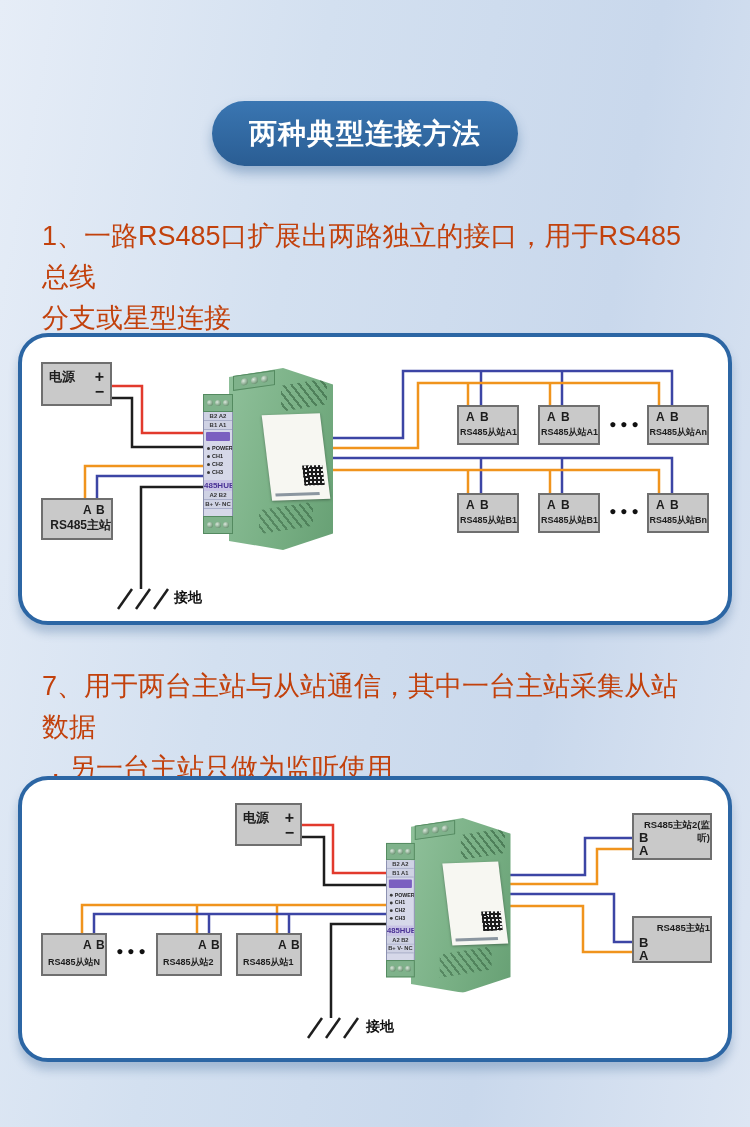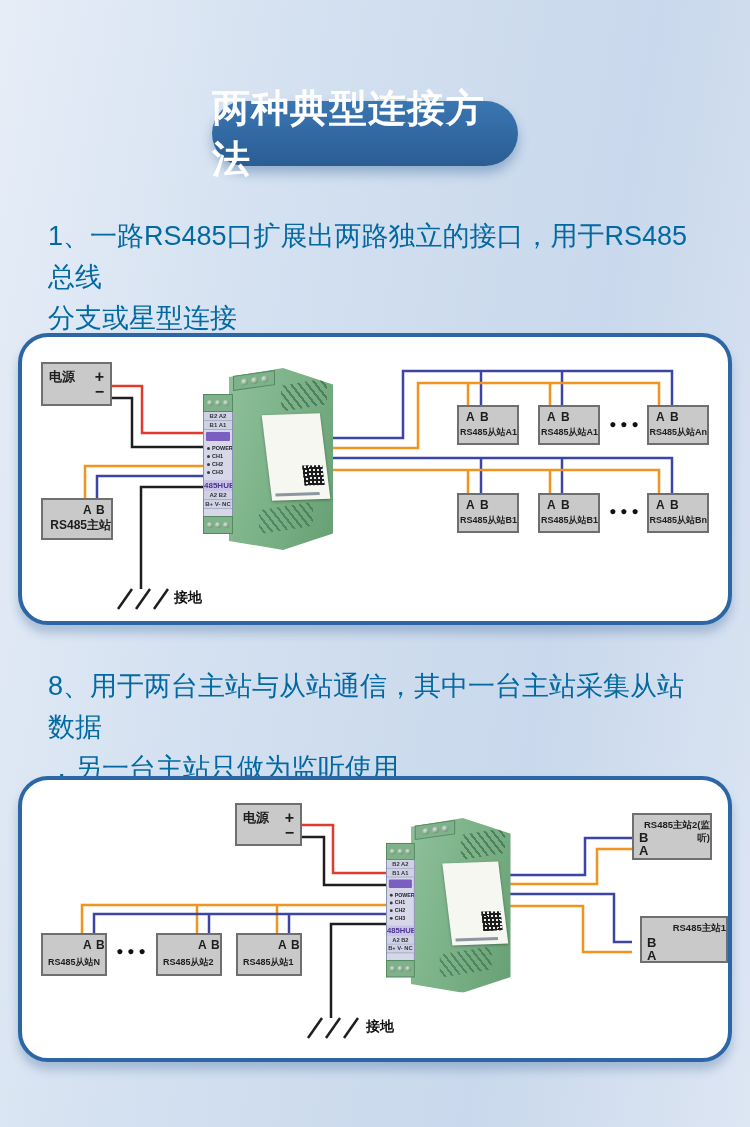--- a/index.html
+++ b/index.html
@@ -6,25 +6,25 @@
   body{
     width:750px;height:1127px;position:relative;overflow:hidden;
     background:linear-gradient(100deg,#e6edf7 0%,#d3e0f0 35%,#c9d8ec 70%,#dde6f3 100%);
     font-family:"Liberation Sans",sans-serif;color:#2f2f2f;
   }
   .title-pill{
     position:absolute;left:212px;top:101px;width:306px;height:65px;border-radius:34px;
     background:linear-gradient(180deg,#3a76b2,#2a5d93);
     box-shadow:0 7px 12px rgba(42,93,147,.38);
     display:flex;align-items:center;justify-content:center;
-    color:#ffffff;font-size:38px;font-weight:bold;letter-spacing:1px;
+    color:#ffffff;font-size:28px;font-weight:bold;letter-spacing:1px;
   }
   .para{
-    position:absolute;left:48px;width:660px;
-    font-size:27px;line-height:41px;color:#0369a1;white-space:pre-line;
+    position:absolute;left:42px;width:660px;
+    font-size:27px;line-height:41px;color:#c2410c;white-space:pre-line;
   }
   #para1{top:216px;}
   #para2{top:666px;}
   .frame{
     position:absolute;left:18px;width:714px;background:#ffffff;
     border:4px solid #2c66a4;border-radius:30px;box-sizing:border-box;
     box-shadow:0 8px 10px rgba(40,85,140,.28);
   }
   #frame1{top:333px;height:292px;}
   #frame2{top:776px;height:286px;}
@@ -244,21 +244,21 @@
       </div>
       <div class="f-term">
         <span class="screw"></span>
           <span class="screw"></span>
           <span class="screw"></span>
       </div>
     </div>
   </div>
 </div>
 
-<div class="para" id="para2">8、用于两台主站与从站通信，其中一台主站采集从站数据
+<div class="para" id="para2">7、用于两台主站与从站通信，其中一台主站采集从站数据
 ，另一台主站只做为监听使用</div>
 
 <div class="frame" id="frame2">
   <svg class="wires" width="706" height="278" viewBox="0 0 706 278">
     <g stroke-width="2.5" fill="none">
       <polyline points="280,45 311,45 311,93 374,93" stroke="#e23a2c"></polyline>
       <polyline points="280,57 302,57 302,105 374,105" stroke="#1e1e1e"></polyline>
     </g>
     <g stroke="#f0941d" stroke-width="2.5" fill="none">
       <polyline points="60,153 60,125 374,125"></polyline>
@@ -309,21 +309,21 @@
     <span class="bname-left">RS485从站1</span>
   </div>
 
   <div class="gnd-label" style="left:344px;top:238px;">接地</div>
 
   <div class="gbox" style="left:610px;top:33px;width:80px;height:47px;">
     <span class="mtitle">RS485主站2(监听)</span>
     <span class="mba" style="top:15px;">B</span>
     <span class="mba" style="top:28px;">A</span>
   </div>
-  <div class="gbox" style="left:610px;top:136px;width:88px;height:47px;margin-left:8px;">
+  <div class="gbox" style="left:610px;top:136px;width:80px;height:47px;">
     <span class="mtitle">RS485主站1</span>
     <span class="mba" style="top:17px;">B</span>
     <span class="mba" style="top:30px;">A</span>
   </div>
 
   <div class="module" style="left:364px;top:38px;transform:scale(0.96);transform-origin:top left;">
     <div class="mod-body">
       <div class="vents-top"></div>
       <div class="mod-label">
         <i class="tl"></i><i class="tl"></i><i class="tl"></i><i class="tl"></i><i class="tl"></i><i class="tl"></i>

